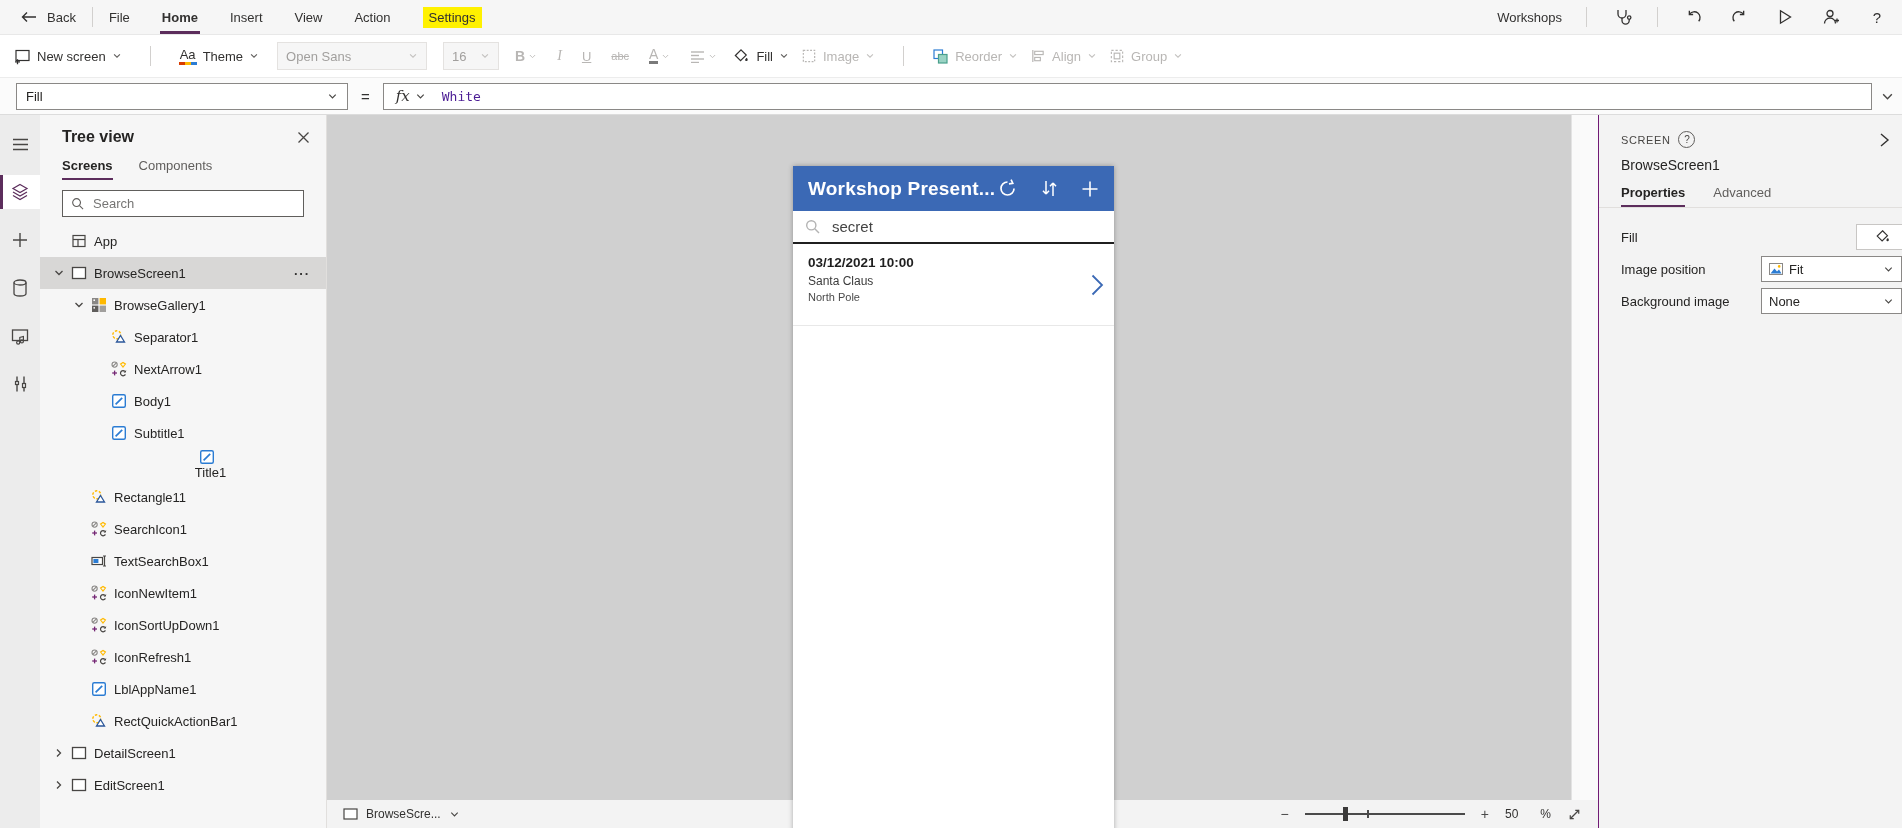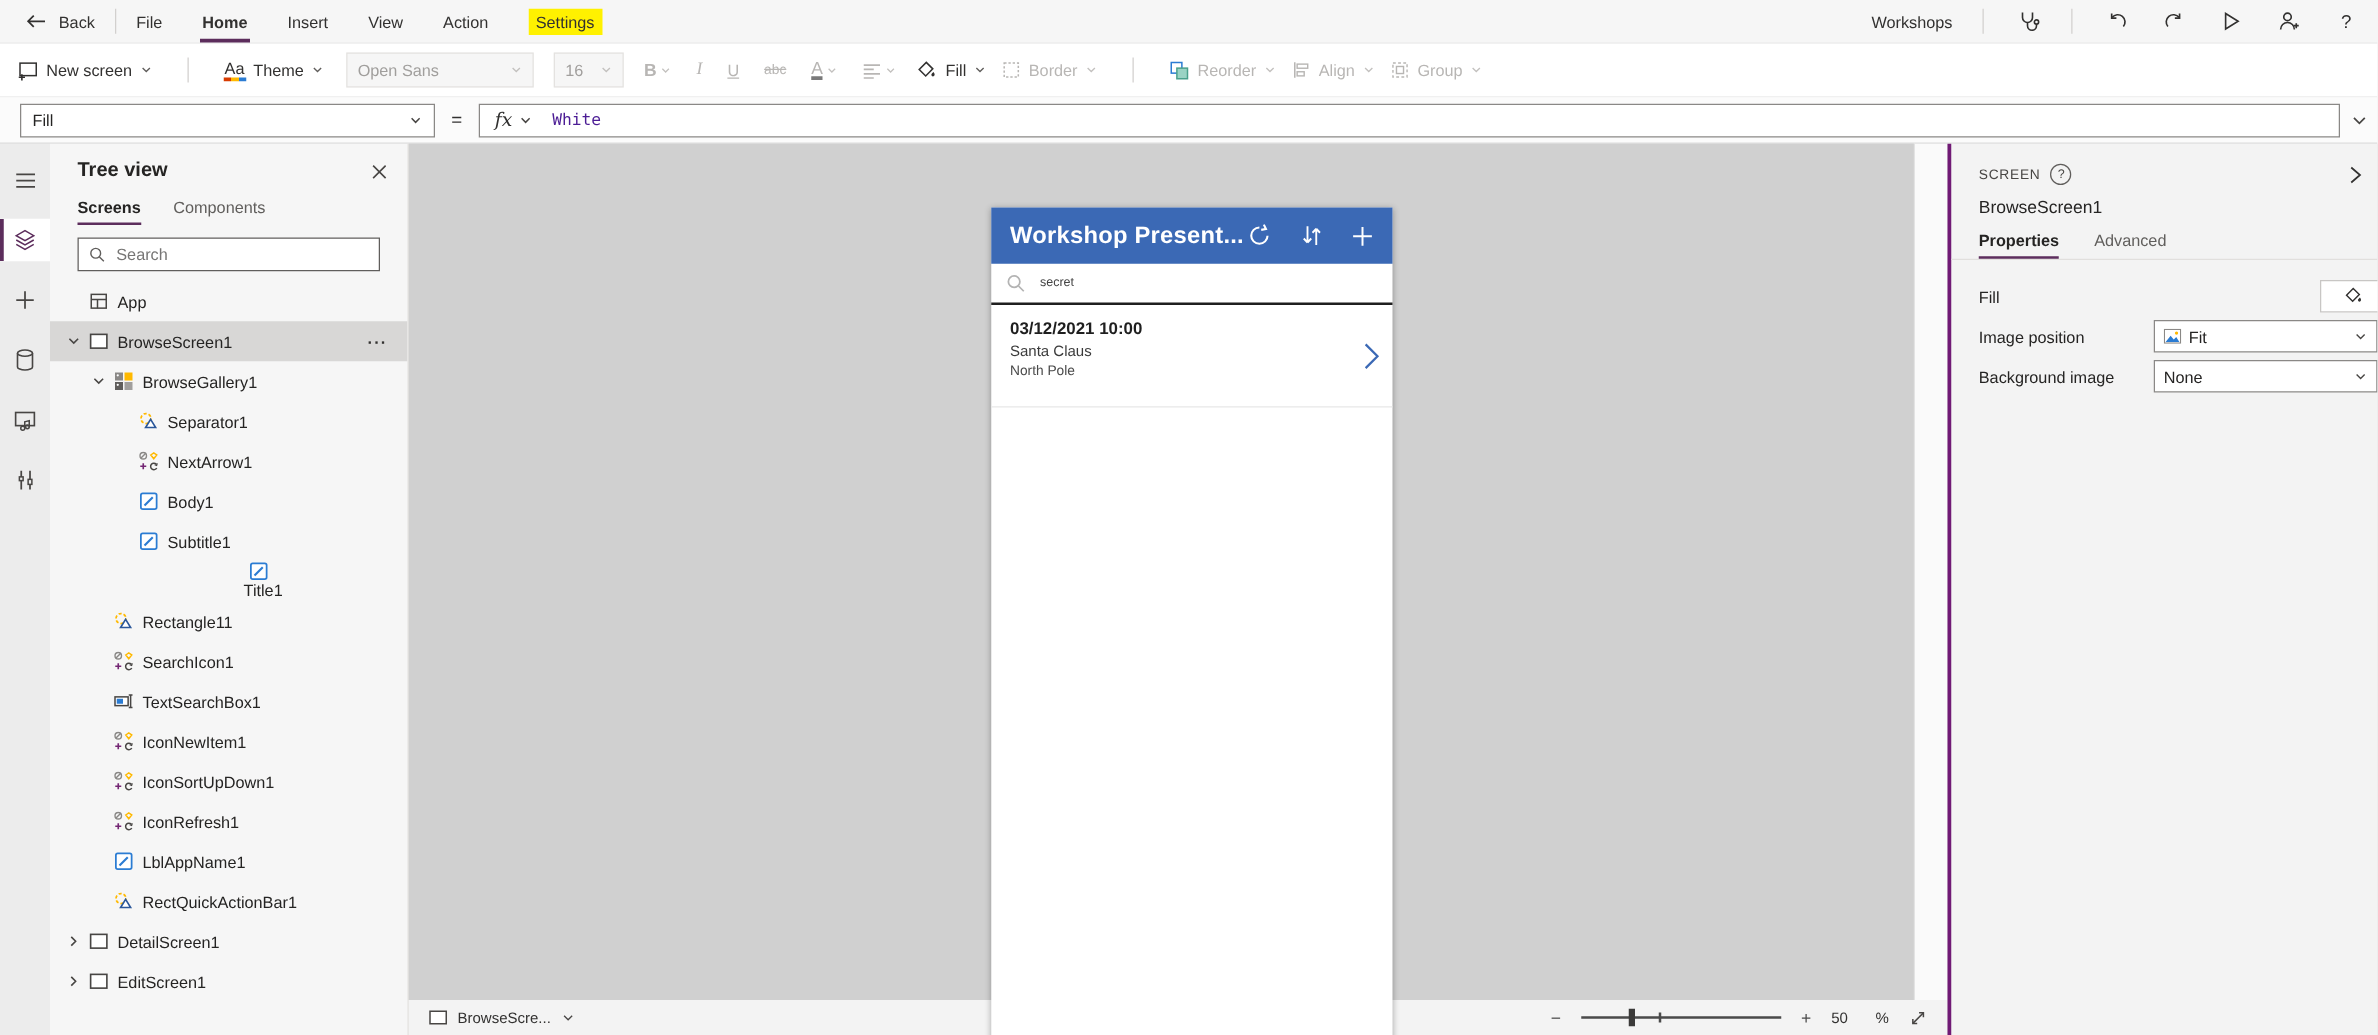--- a/index.html
+++ b/index.html
@@ -81,41 +81,41 @@
   
   .canvas-wrap{flex:1;display:flex;flex-direction:column;min-width:0;}
   .canvas-row{flex:1;display:flex;min-height:0;}
   .canvas{flex:1;position:relative;background:#d0d0d0;}
   .scrollstrip{width:26px;background:#fafafa;border-left:1px solid #e3e3e3;}
   .phone{position:absolute;left:466px;top:51px;width:321px;height:722px;background:#fff;box-shadow:0 0 5px rgba(0,0,0,.3);}
   .phone-head{height:45px;background:#3b69b5;display:flex;align-items:center;color:#fff;padding:0 15px;box-sizing:border-box;}
   .phone-title{font-size:19px;font-weight:bold;letter-spacing:.2px;white-space:nowrap;}
   .phone-icons{margin-left:auto;display:flex;align-items:center;gap:23px;}
   .phone-search{height:33px;display:flex;align-items:center;padding:0 12px;gap:10px;border-bottom:2px solid #1f1f1f;box-sizing:border-box;}
-  .phone-search input{border:none;outline:none;font-size:10px;color:#444;width:200px;font-family:inherit;background:transparent;}
+  .phone-search input{border:none;outline:none;font-size:15px;color:#444;width:200px;font-family:inherit;background:transparent;}
   .phone-item{position:relative;height:82px;padding:11px 15px;box-sizing:border-box;border-bottom:1px solid #e8e8e8;}
   .it-title{font-size:13.5px;font-weight:bold;color:#1f1f1f;margin-bottom:4px;}
   .it-sub{font-size:12px;color:#3b3b3b;margin-bottom:3px;}
   .it-body{font-size:11px;color:#4a4a4a;}
   .it-chev{position:absolute;right:10px;top:30px;}
 
   
   .bottombar{height:28px;background:#f3f3f3;display:flex;align-items:center;padding:0 16px;box-sizing:border-box;
              font-size:12px;color:#323130;}
   .bb-screen{display:flex;align-items:center;gap:8px;}
   .bb-zoom{margin-left:auto;display:flex;align-items:center;gap:16px;}
   .bb-sign{font-size:14px;color:#4a4a4a;}
   .bb-slider{width:160px;height:14px;position:relative;}
   .bb-track{position:absolute;top:6px;left:0;right:0;height:2px;background:#4a4a4a;}
   .bb-handle{position:absolute;left:24%;top:0;width:5px;height:14px;background:#3b3a39;}
   .bb-tick{position:absolute;left:39%;top:3px;width:2px;height:8px;background:#4a4a4a;}
   .bb-val{display:flex;gap:22px;}
 
   
-  .props{width:344px;background:#f3f3f3;border-left:3px solid #701a75;box-sizing:border-box;padding-top:16px;
+  .props{width:304px;background:#f3f3f3;border-left:1px solid #701a75;box-sizing:border-box;padding-top:16px;
          font-size:13px;color:#252423;position:relative;}
   .p-head{display:flex;align-items:center;padding:0 12px 0 22px;}
   .p-type{font-size:11px;color:#484644;letter-spacing:.6px;}
   .p-q{width:15px;height:15px;border:1px solid #605e5c;border-radius:50%;font-size:10px;display:flex;align-items:center;
        justify-content:center;margin-left:8px;color:#484644;}
   .p-collapse{margin-left:auto;}
   .p-name{padding:9px 22px 12px 22px;font-size:14px;}
   .p-tabs{display:flex;gap:28px;padding:0 22px;border-bottom:1px solid #e1dfdd;}
   .p-rows{padding-top:13px;}
   .p-row{height:32px;display:flex;align-items:center;padding-left:22px;position:relative;}
@@ -266,21 +266,21 @@
       </span>
       <span>Fill</span>
       <svg width="10" height="10" viewBox="0 0 12 12">
           <path d="M2.5 4 L6 7.5 9.5 4" fill="none" stroke="#605e5c" stroke-width="1.3"></path>
         </svg>
     </div>
     <div class="tbtn dgray">
       <svg width="16" height="16" viewBox="0 0 17 17">
           <rect x="2.5" y="2.5" width="12" height="12" fill="none" stroke="#b8b6b4" stroke-width="1.3" stroke-dasharray="2 1.6"></rect>
         </svg>
-      <span>Border</span>
+      <span>Image</span>
       <svg width="10" height="10" viewBox="0 0 12 12">
           <path d="M2.5 4 L6 7.5 9.5 4" fill="none" stroke="#c3c1bf" stroke-width="1.3"></path>
         </svg>
     </div>
     <span class="vdiv"></span>
     <div class="tbtn dgray">
       <svg width="17" height="17" viewBox="0 0 17 17">
           <rect x="2" y="2" width="8.5" height="8.5" fill="#fff" stroke="#2b7cd3" stroke-width="1.2"></rect>
           <rect x="6.5" y="6.5" width="8.5" height="8.5" fill="#9ad3c4" stroke="#4aa08c" stroke-width="1.2"></rect>
         </svg>

